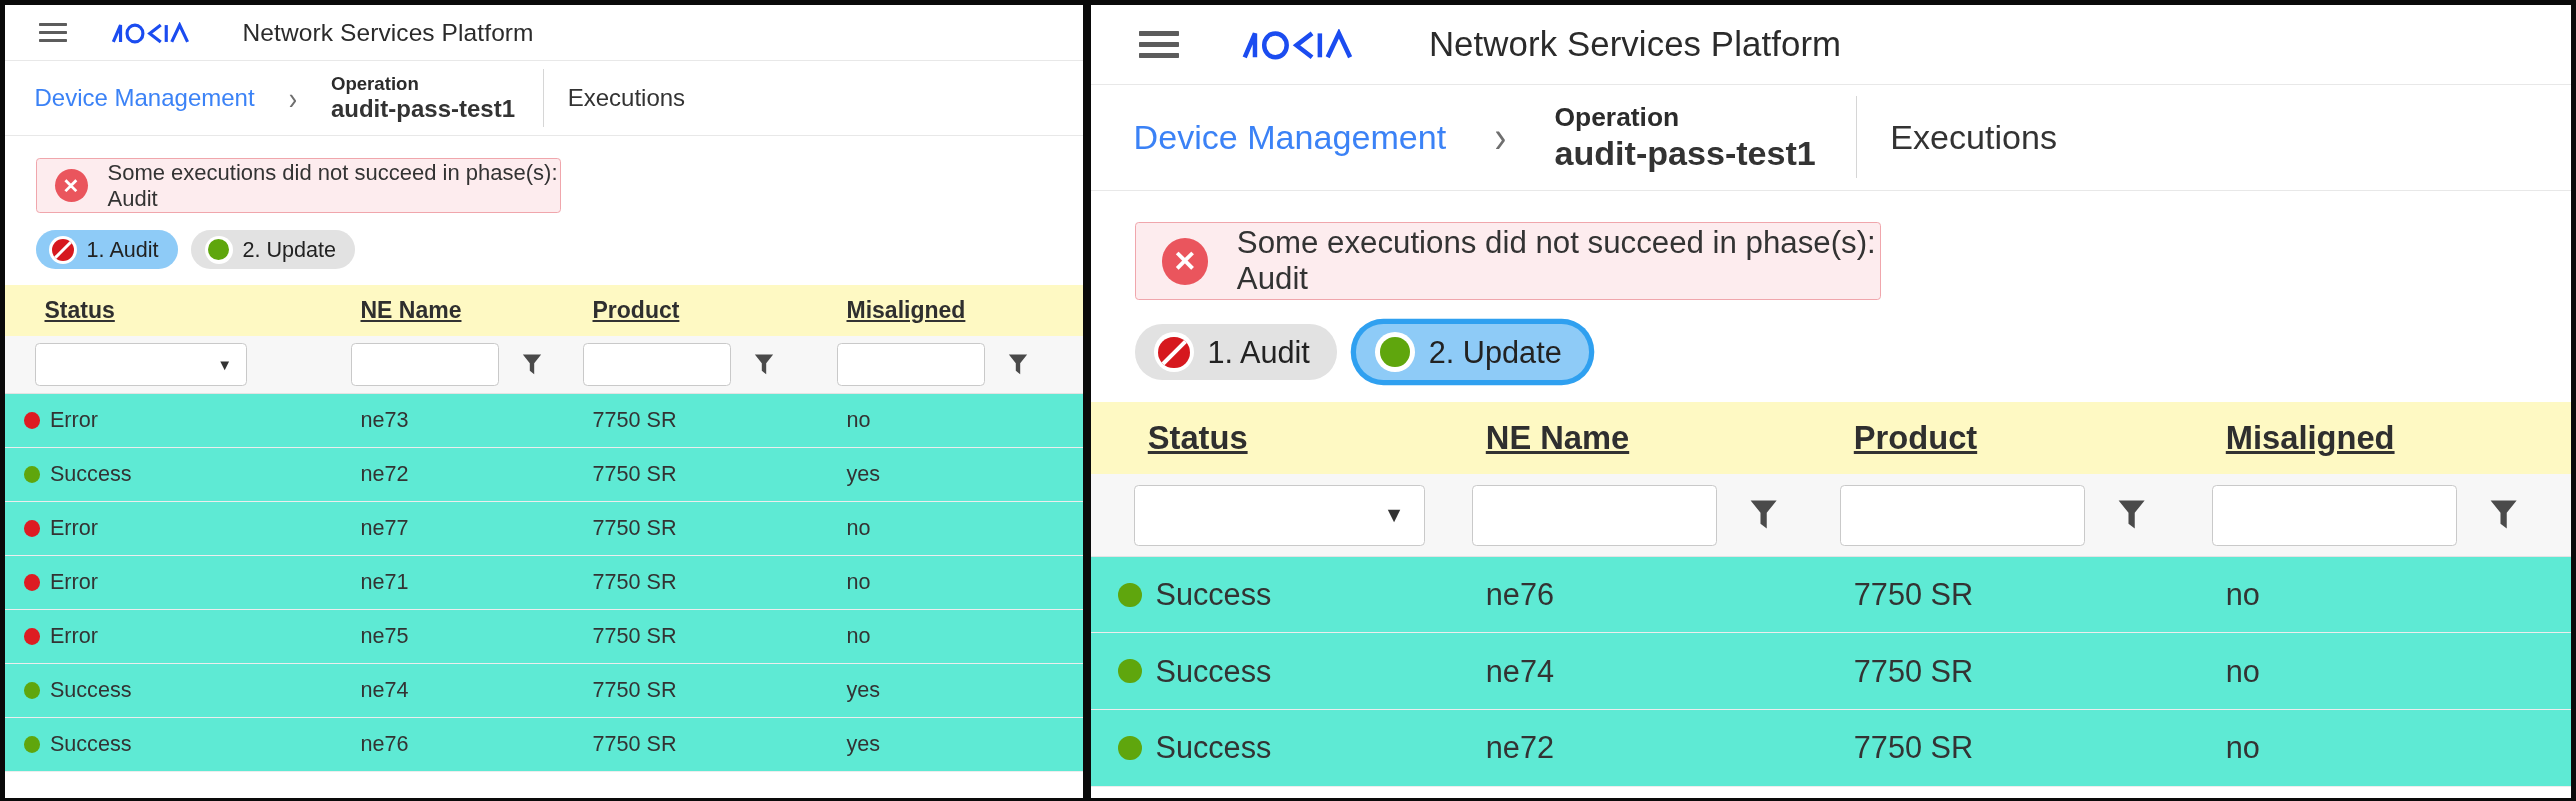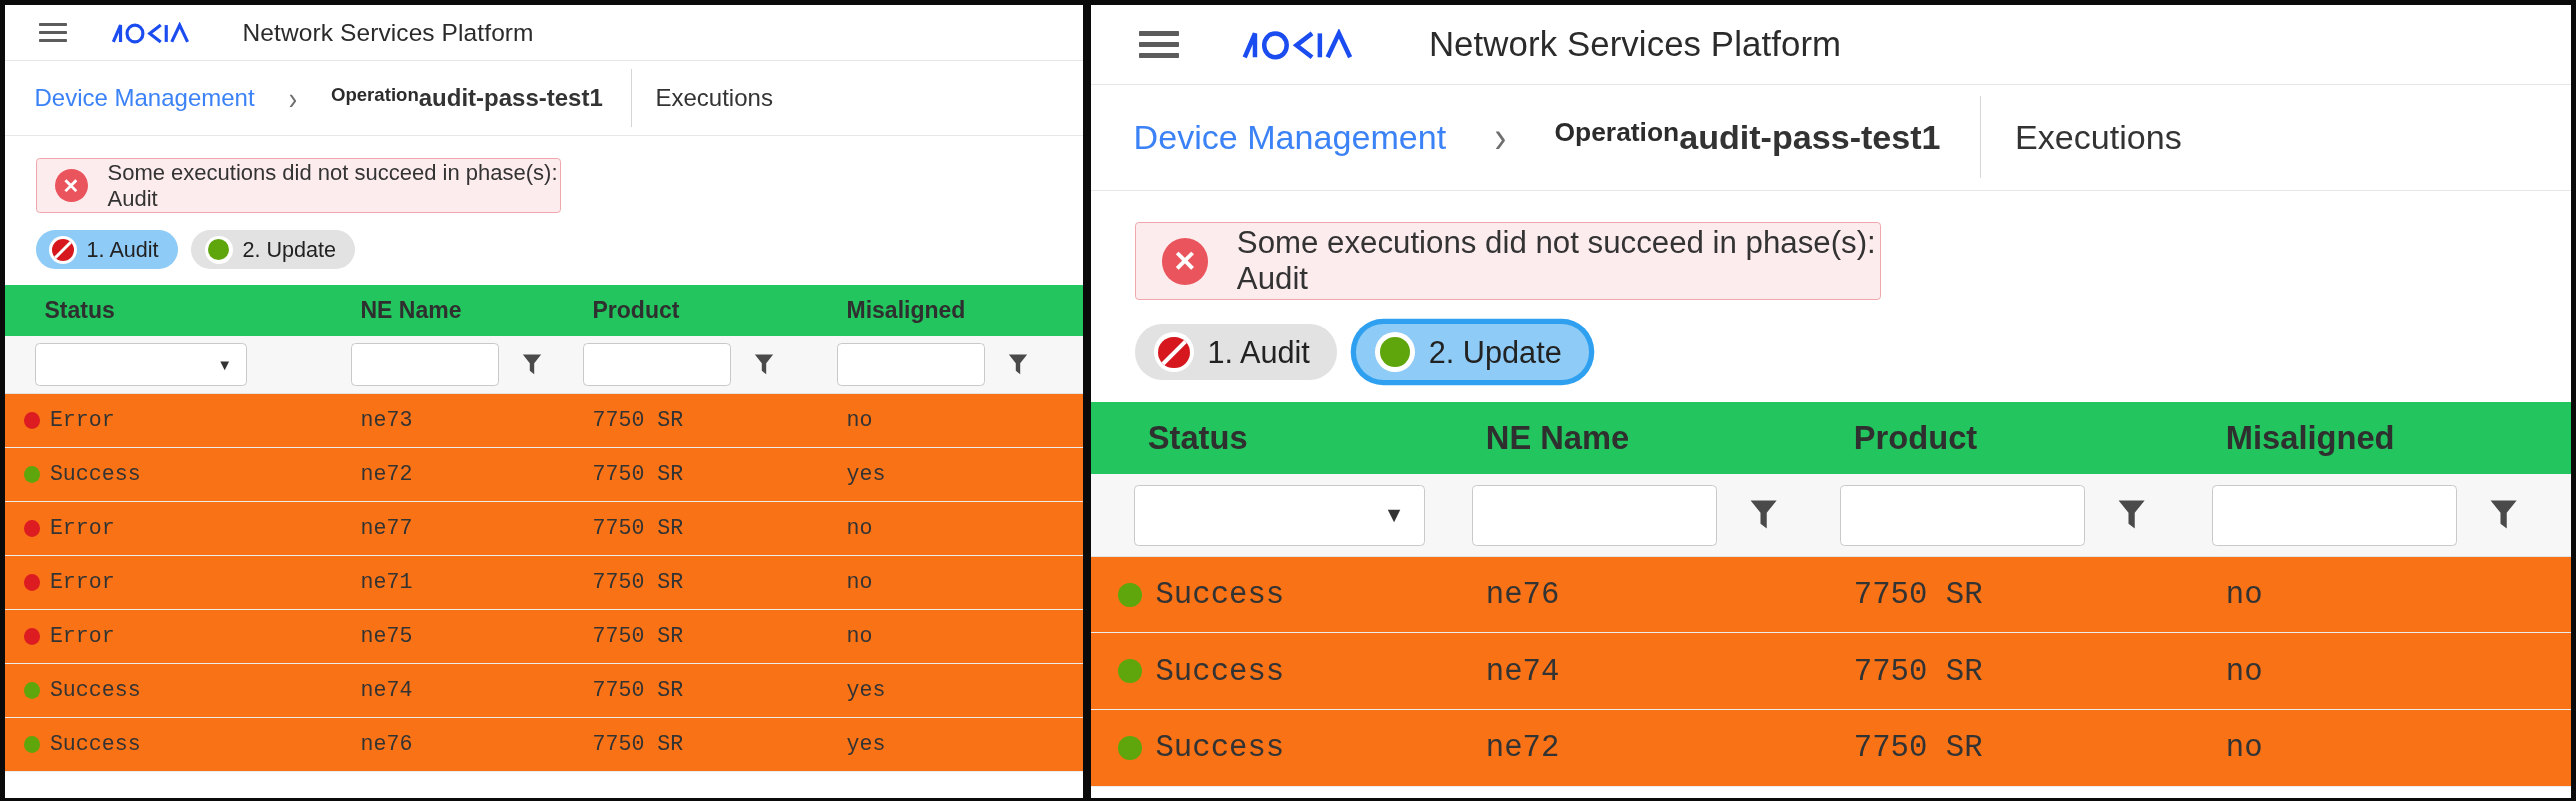--- a/index.html
+++ b/index.html
@@ -15,21 +15,21 @@
   .hamburger { margin-left:calc(34px * var(--k)); width:calc(28px * var(--k)); display:flex; flex-direction:column; gap:calc(4.5px * var(--k)); cursor:pointer; }
   .hamburger span { display:block; height:calc(3.3px * var(--k)); background:#5c5c5c; border-radius:0.7px; }
   .brand { margin-left:calc(43px * var(--k)); width:calc(85px * var(--k)); height:calc(22px * var(--k)); }
   .brand svg { width:100%; height:100%; }
   .apptitle { margin-left:calc(48px * var(--k)); font-size:calc(24.5px * var(--k)); color:#2b2b2b; letter-spacing:0.1px; }
 
   
   .crumbs { height:calc(75px * var(--k)); display:flex; align-items:center; border-bottom:0.7px solid #e8e8e8; }
   .crumb-root { margin-left:calc(30px * var(--k)); font-size:calc(24px * var(--k)); color:#3b82f6; cursor:pointer; }
   .chev { margin-left:calc(34px * var(--k)); font-size:calc(25px * var(--k)); color:#6f6f6f; transform:scaleY(1.25); }
-  .crumb-op { margin-left:calc(34px * var(--k)); display:flex; flex-direction:row; line-height:1.18; }
+  .crumb-op { margin-left:calc(34px * var(--k)); display:flex; flex-direction:column; line-height:1.18; }
   .op-label { font-size:calc(18.6px * var(--k)); font-weight:bold; color:#2b2b2b; }
   .op-value { font-size:calc(24px * var(--k)); color:#333;font-weight:bold; }
   .vdiv { margin-left:calc(28px * var(--k)); width:0.7px; height:calc(58px * var(--k)); background:#d6d6d6; }
   .crumb-page { margin-left:calc(24px * var(--k)); font-size:calc(24px * var(--k)); color:#333; }
 
   
   .alert { margin:calc(22px * var(--k)) 0 0 calc(31px * var(--k)); width:calc(525px * var(--k)); height:calc(55px * var(--k));
            background:#fdecee; border:1.5px solid #f0a6ac; border-radius:3.7px; display:flex; align-items:center; }
   .alert-icon { margin-left:calc(18px * var(--k)); width:calc(33px * var(--k)); height:calc(33px * var(--k)); border-radius:50%;
                 background:#ea555d; color:#fff; font-size:calc(20px * var(--k)); font-weight:bold; display:flex; align-items:center; justify-content:center; flex:0 0 auto; }
@@ -47,35 +47,35 @@
               display:flex; align-items:center; justify-content:center; flex:0 0 auto; }
   .ico-failed { width:calc(22px * var(--k)); height:calc(22px * var(--k)); border-radius:50%; background:#d6181e; position:relative; overflow:hidden; }
   .ico-failed::after { content:""; position:absolute; left:-20%; top:45%; width:140%; height:12%; background:#fff; transform:rotate(-45deg); }
   .ico-ok { width:calc(21px * var(--k)); height:calc(21px * var(--k)); border-radius:50%; background:#5fa60d; }
 
   
   .grid { display:grid; align-items:center; }
   #panel-left  .grid { grid-template-columns:316px 232px 254px 1fr; }
   #panel-right .grid { grid-template-columns:338px 368px 372px 1fr; }
 
-  .thead { height:calc(51px * var(--k)); background:#22c55e; }
+  .thead { height:calc(51px * var(--k)); background:#fef9c3;text-decoration:underline; }
   .th { font-size:calc(23px * var(--k)); font-weight:bold; color:#2f2f2f; padding-left:calc(40px * var(--k)); }
 
   .tfilter { height:calc(58px * var(--k)); background:#f7f7f7; border-bottom:0.7px solid #e3e3e3; }
   .fcell { display:flex; align-items:center; padding-left:calc(30px * var(--k)); }
   .fselect { position:relative; width:calc(212px * var(--k)); height:calc(43px * var(--k)); background:#fff; border:0.7px solid #c9c9c9; border-radius:4.5px; cursor:pointer; }
   .fselect .caret { position:absolute; right:calc(13.4px * var(--k)); top:50%; transform:translateY(-50%); font-size:calc(15px * var(--k)); color:#333; }
   .finput { width:calc(148px * var(--k)); height:calc(43px * var(--k)); background:#fff; border:0.7px solid #c9c9c9; border-radius:4.5px;
             font-family:"Liberation Sans",sans-serif; font-size:calc(19.3px * var(--k)); padding:0 calc(9px * var(--k)); color:#333; }
   #panel-right .finput { width:245px; }
   #panel-right .fselect { width:291px; }
   .funnel { margin-left:calc(22px * var(--k)); width:calc(22px * var(--k)); height:calc(25px * var(--k)); flex:0 0 auto; cursor:pointer; }
   .funnel svg { width:100%; height:100%; fill:#4a4a4a; }
 
-  .trow { height:calc(54px * var(--k)); border-bottom:0.7px solid #ededed; background:#f97316; cursor:pointer;font-family:Liberation Mono, monospace; }
+  .trow { height:calc(54px * var(--k)); border-bottom:0.7px solid #ededed; background:#5eead4; cursor:pointer; }
   .td { font-size:calc(21.6px * var(--k)); color:#333; padding-left:calc(40px * var(--k)); }
   .status-cell { display:flex; align-items:center; gap:calc(9.7px * var(--k)); padding-left:calc(19.3px * var(--k)); }
   .dot { width:calc(16.4px * var(--k)); height:calc(17px * var(--k)); border-radius:50%; flex:0 0 auto; }
   .dot-red { background:#dd1c22; }
   .dot-green { background:#5fa60d; }
 </style>
 </head>
 <body>
 
 <section class="panel" id="panel-left">

